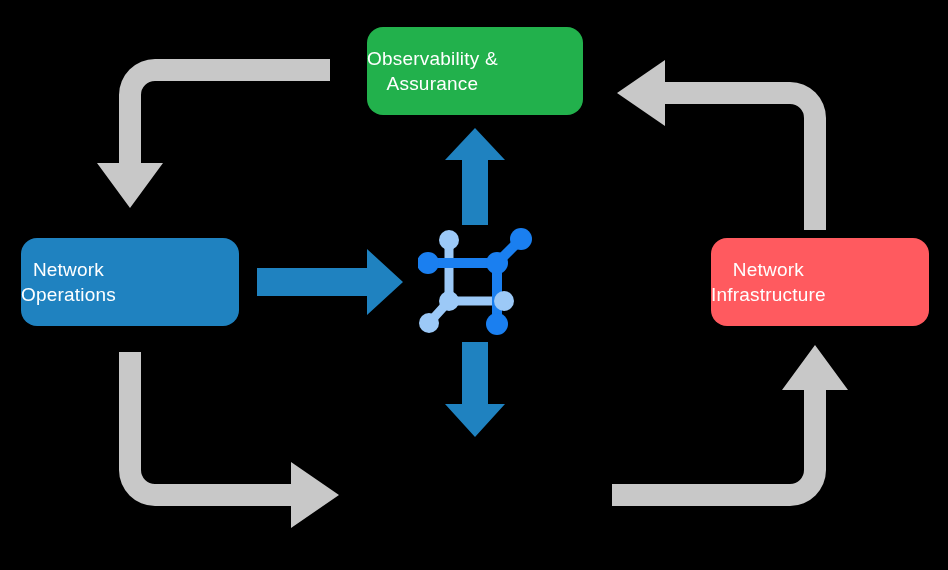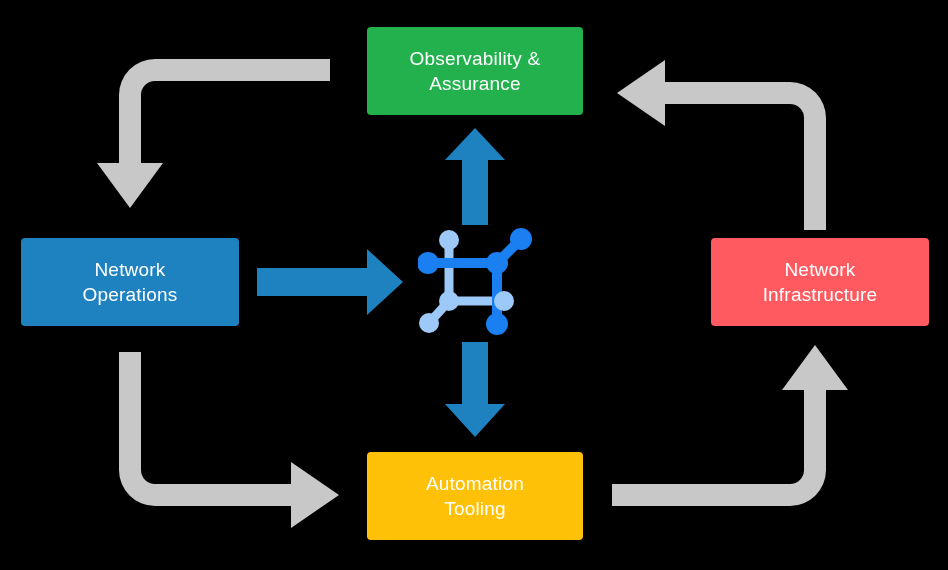--- a/index.html
+++ b/index.html
@@ -21,24 +21,23 @@
   }
   #stage > svg.layer {
     position: absolute;
     left: 0;
     top: 0;
     width: 948px;
     height: 570px;
   }
   .node-box {
     position: absolute;
-    border-radius: 4px;
+    border-radius: 16px;
     display: flex;
     align-items: center;
-    justify-content: center;
     text-align: center;
     color: #ffffff;
     font-size: 19px;
     line-height: 1.32;
     font-weight: 400;
     letter-spacing: 0.2px;
     box-sizing: border-box;
     padding: 4px 0;
   }
   .node-box .label {
@@ -141,18 +140,14 @@
   <div class="node-box" id="box-operations" style="background:#1f82c0">
     <span class="label">Network
 Operations</span>
   </div>
 
   <div class="node-box" id="box-infrastructure" style="background:#ff5a5f">
     <span class="label">Network
 Infrastructure</span>
   </div>
 
-  <div class="node-box" id="box-automation" style="background:#ffc107">
-    <span class="label">Automation
-Tooling</span>
-  </div>
 
 </div>
 
 </body></html>

